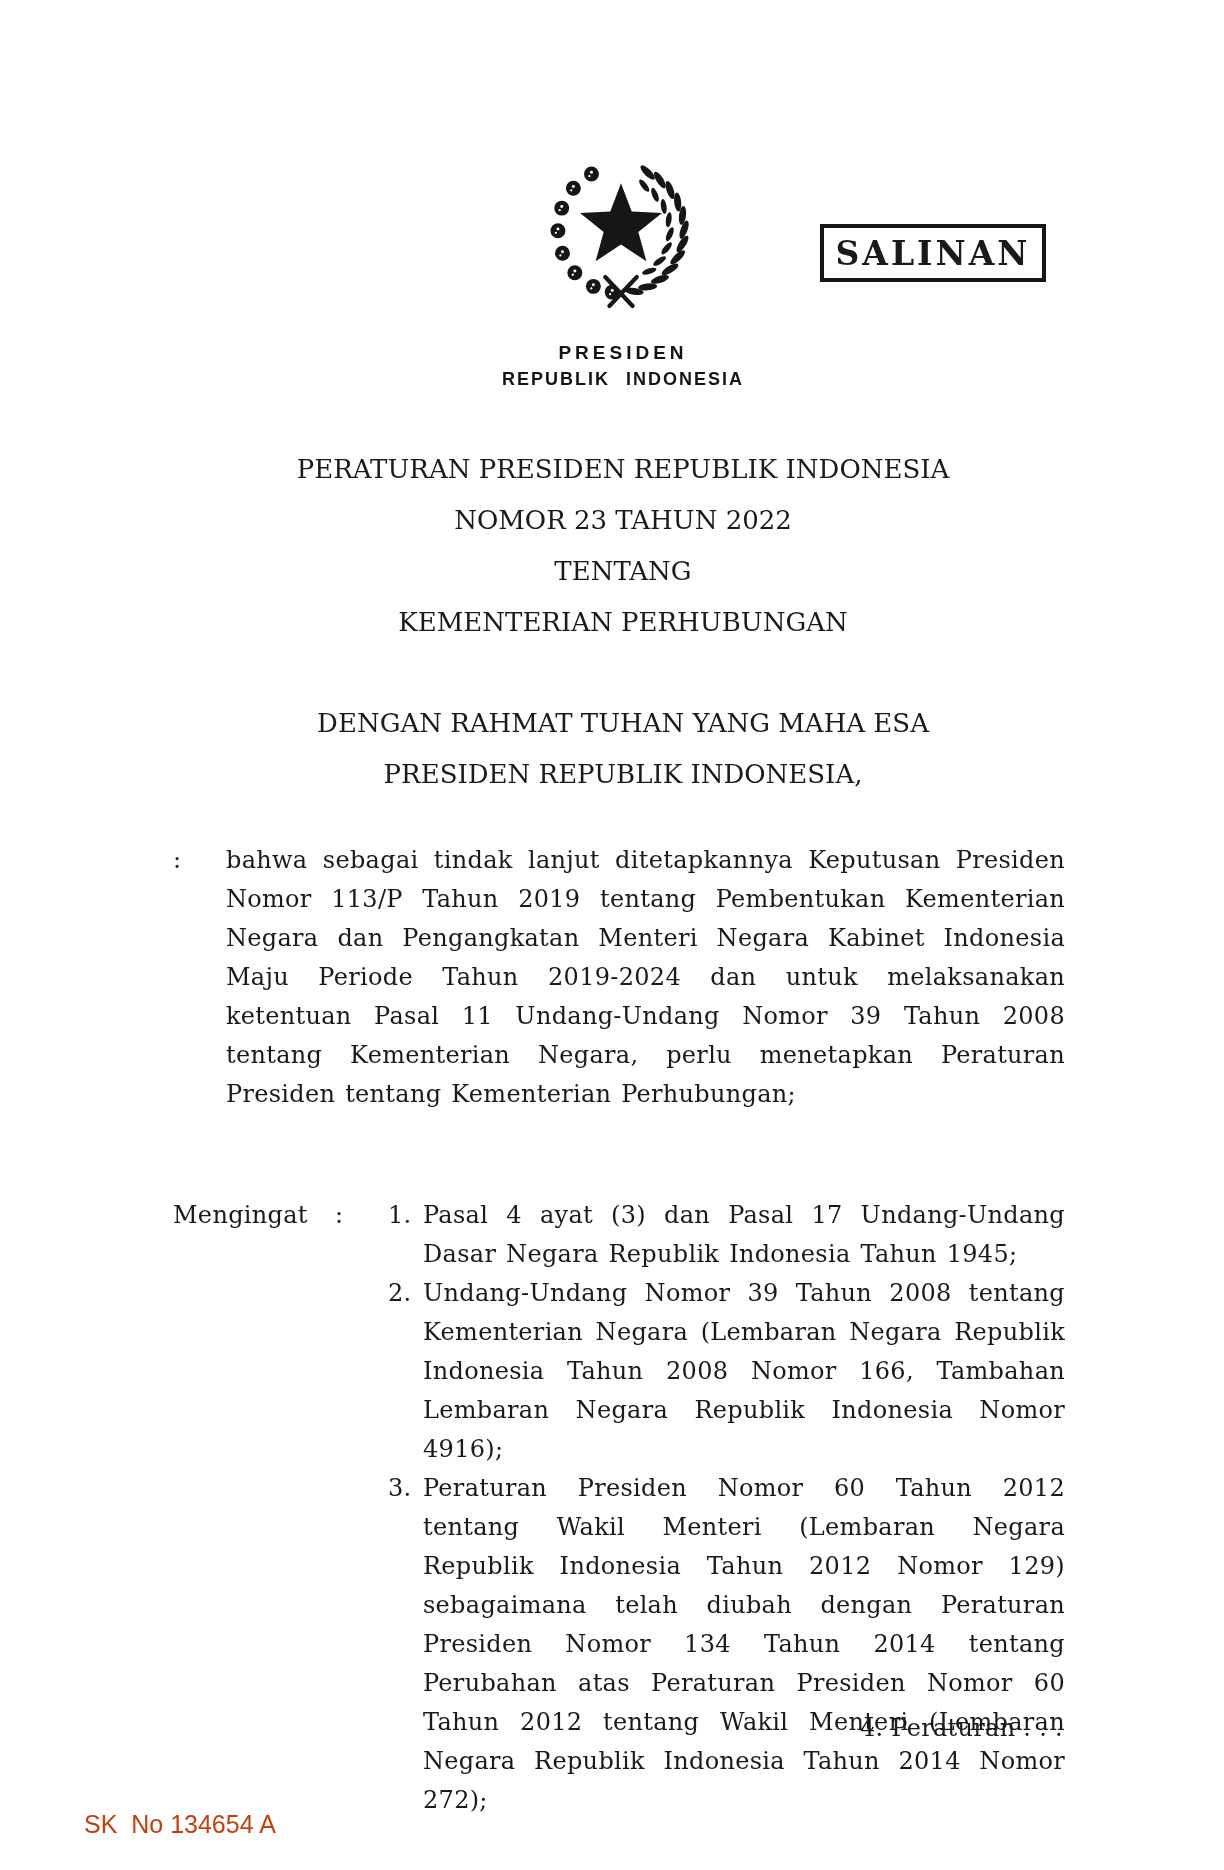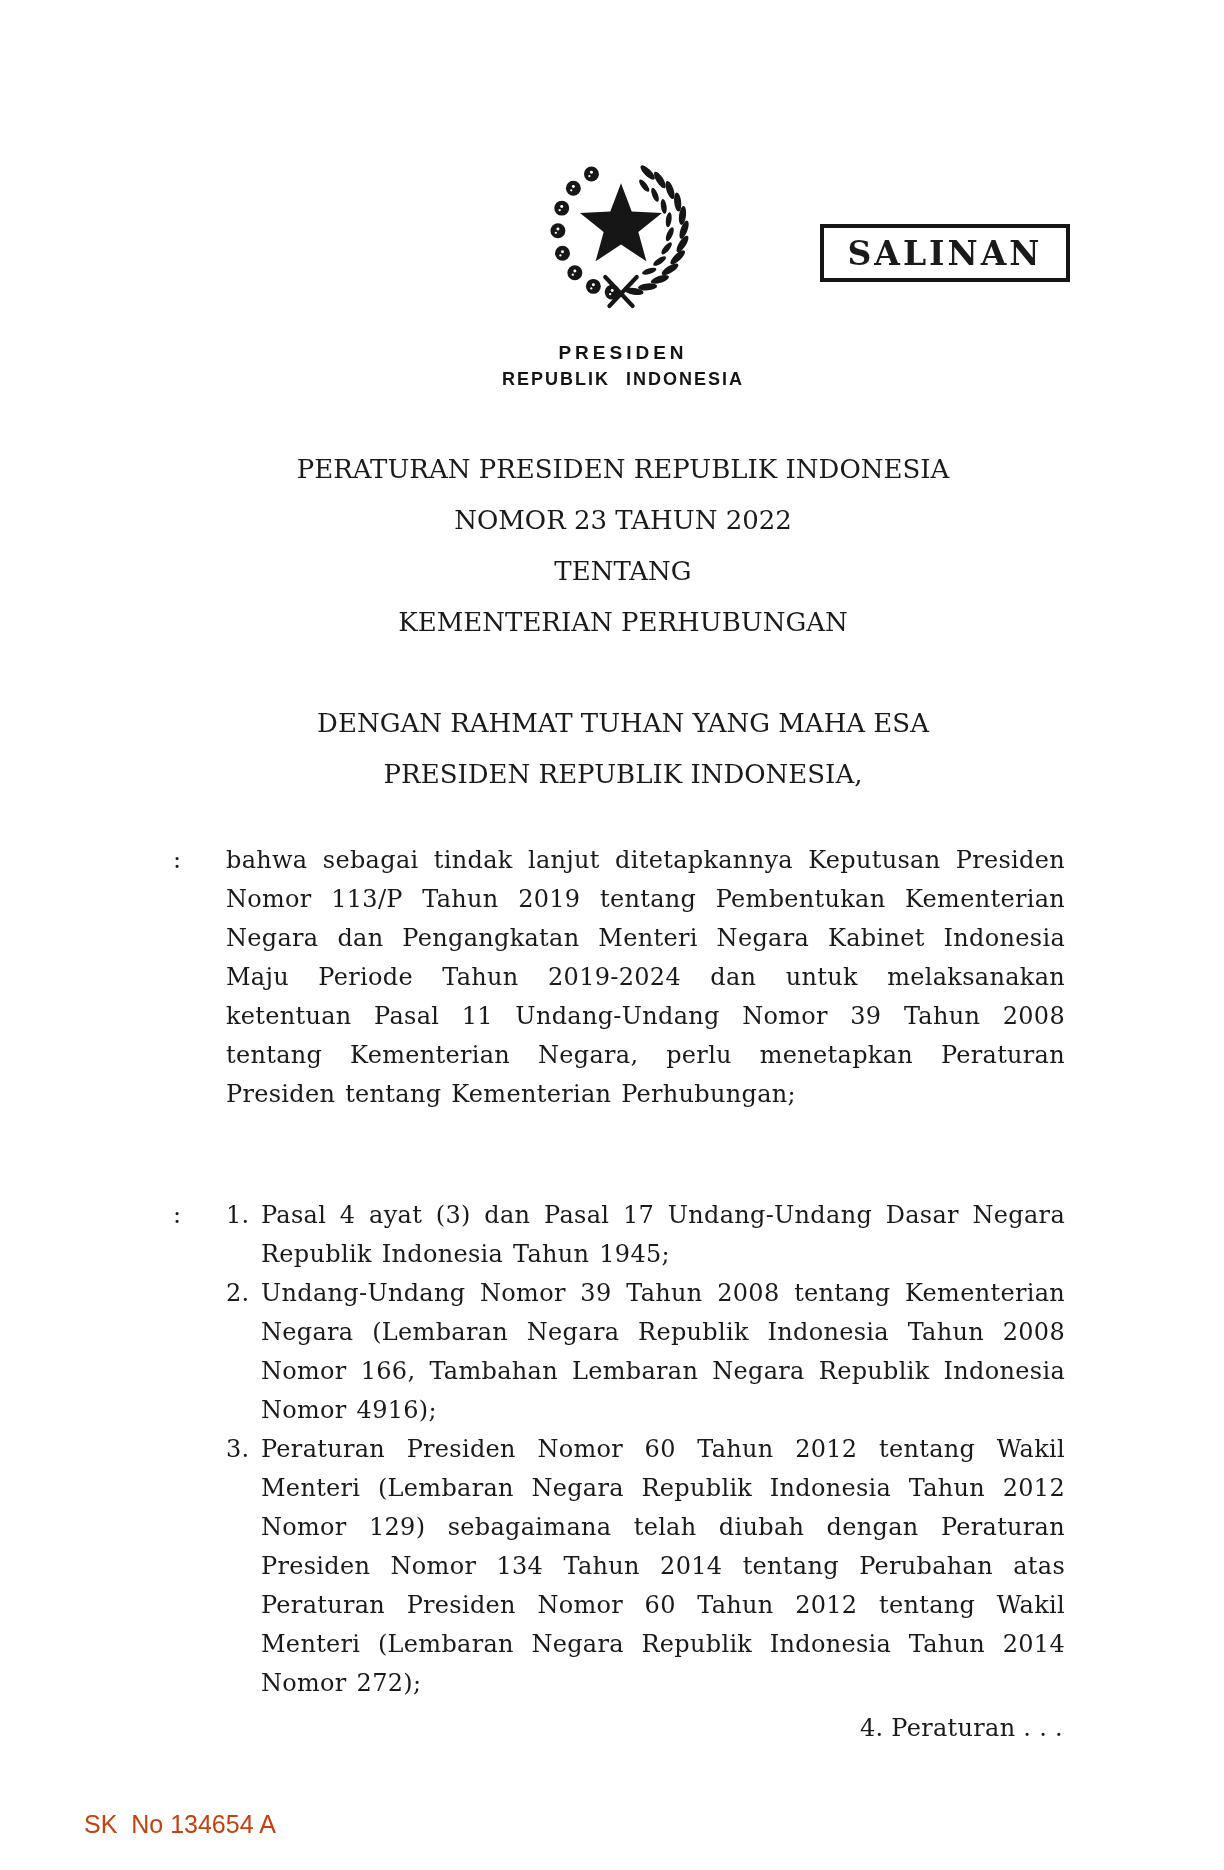--- a/index.html
+++ b/index.html
@@ -4,21 +4,21 @@
 <style>
   html,body { margin:0; padding:0; background:#ffffff; }
   .page {
     position:relative; width:1224px; height:1870px; background:#ffffff;
     font-family:"DejaVu Serif","Liberation Serif",serif; color:#1a1a1a;
     overflow:hidden;
   }
 
   
   .stamp {
-    position:absolute; left:820px; top:224px; width:250px; height:58px;
+    position:absolute; left:820px; top:224px; width:226px; height:58px;
     border:4px solid #161616; box-sizing:border-box;
     display:flex; align-items:center; justify-content:center;
   }
   .stamp span { font-weight:bold; font-size:33px; letter-spacing:3px; }
 
   
   .emblem { position:absolute; left:538px; top:150px; width:166px; height:166px; }
   .emblem svg { width:100%; height:100%; }
 
   
@@ -153,20 +153,21 @@
     <div>DENGAN RAHMAT TUHAN YANG MAHA ESA</div>
     <div>PRESIDEN REPUBLIK INDONESIA,</div>
   </div>
 
   <div class="clause clause-menimbang">
     <div class="clause-colon">:</div>
     <div class="clause-body">bahwa sebagai tindak lanjut ditetapkannya Keputusan Presiden Nomor 113/P Tahun 2019 tentang Pembentukan Kementerian Negara dan Pengangkatan Menteri Negara Kabinet Indonesia Maju Periode Tahun 2019-2024 dan untuk melaksanakan ketentuan Pasal 11 Undang-Undang Nomor 39 Tahun 2008 tentang Kementerian Negara, perlu menetapkan Peraturan Presiden tentang Kementerian Perhubungan;</div>
   </div>
 
   <div class="clause clause-mengingat">
+    <div class="clause-label">Mengingat</div>
     <div class="clause-colon">:</div>
     <div class="clause-body">
       <div class="m-item">
         <div class="m-num">1.</div>
         <div class="m-text">Pasal 4 ayat (3) dan Pasal 17 Undang-Undang Dasar Negara Republik Indonesia Tahun 1945;</div>
       </div>
       <div class="m-item">
         <div class="m-num">2.</div>
         <div class="m-text">Undang-Undang Nomor 39 Tahun 2008 tentang Kementerian Negara (Lembaran Negara Republik Indonesia Tahun 2008 Nomor 166, Tambahan Lembaran Negara Republik Indonesia Nomor 4916);</div>
       </div>

